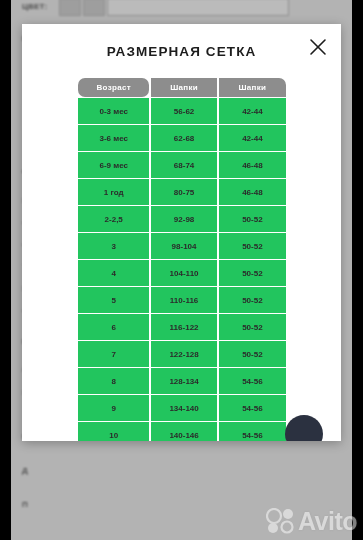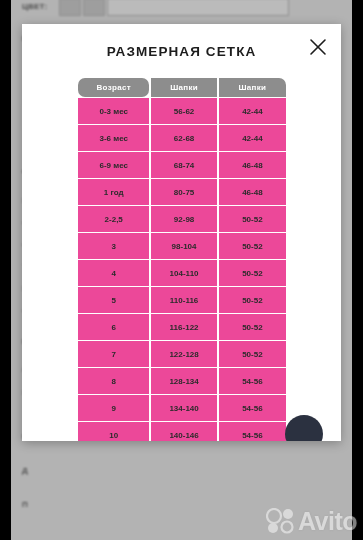--- a/index.html
+++ b/index.html
@@ -126,21 +126,21 @@
     font-size: 8px;
     font-weight: bold;
     letter-spacing: .3px;
     height: 19px;
     padding: 0;
     text-align: center;
   }
   #size-table thead th:first-child { border-top-left-radius: 7px; border-radius: 7px; }
   #size-table thead th:last-child  { border-top-right-radius: 7px; }
   #size-table td {
-    background: #ec4899;
+    background: #22c55e;
     color: #2b2b2b;
     font-size: 8px;
     font-weight: bold;
     height: 26px;
     padding: 0;
     text-align: center;
   }
   #size-table td.col-age { font-weight: bold; }
   #size-table col.c-age    { width: 74px; }
   #size-table col.c-height { width: 68px; }

